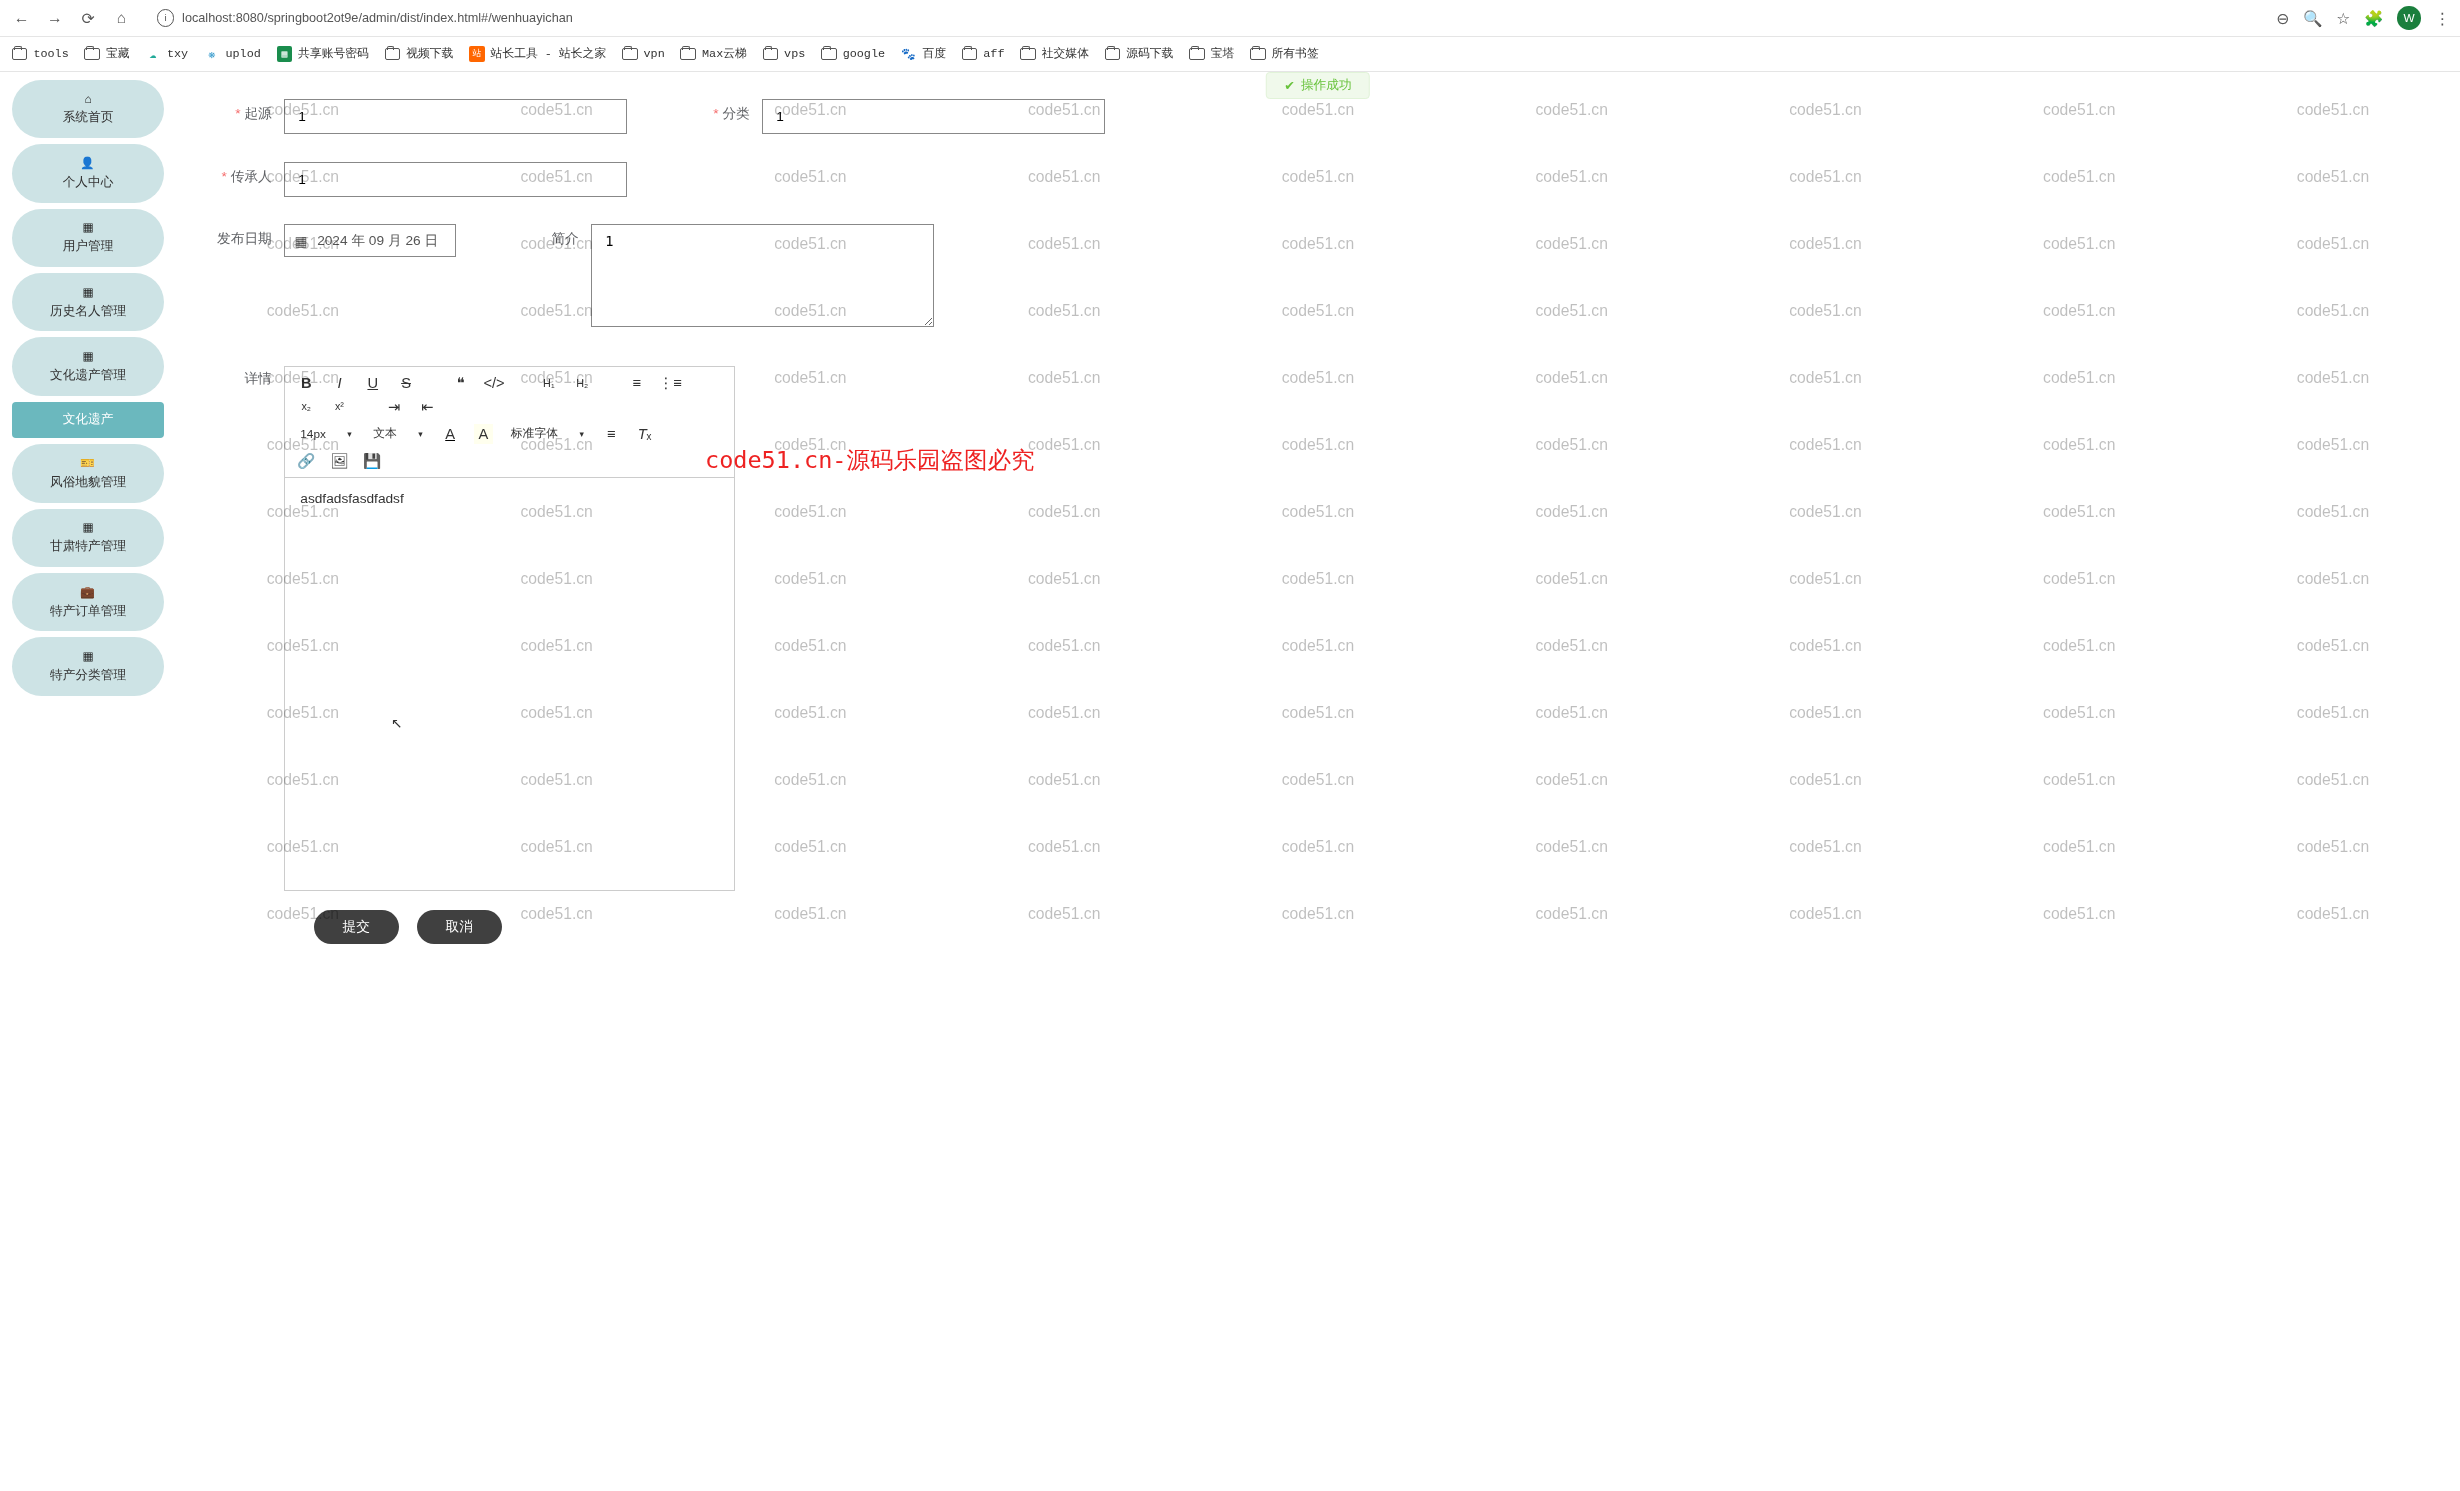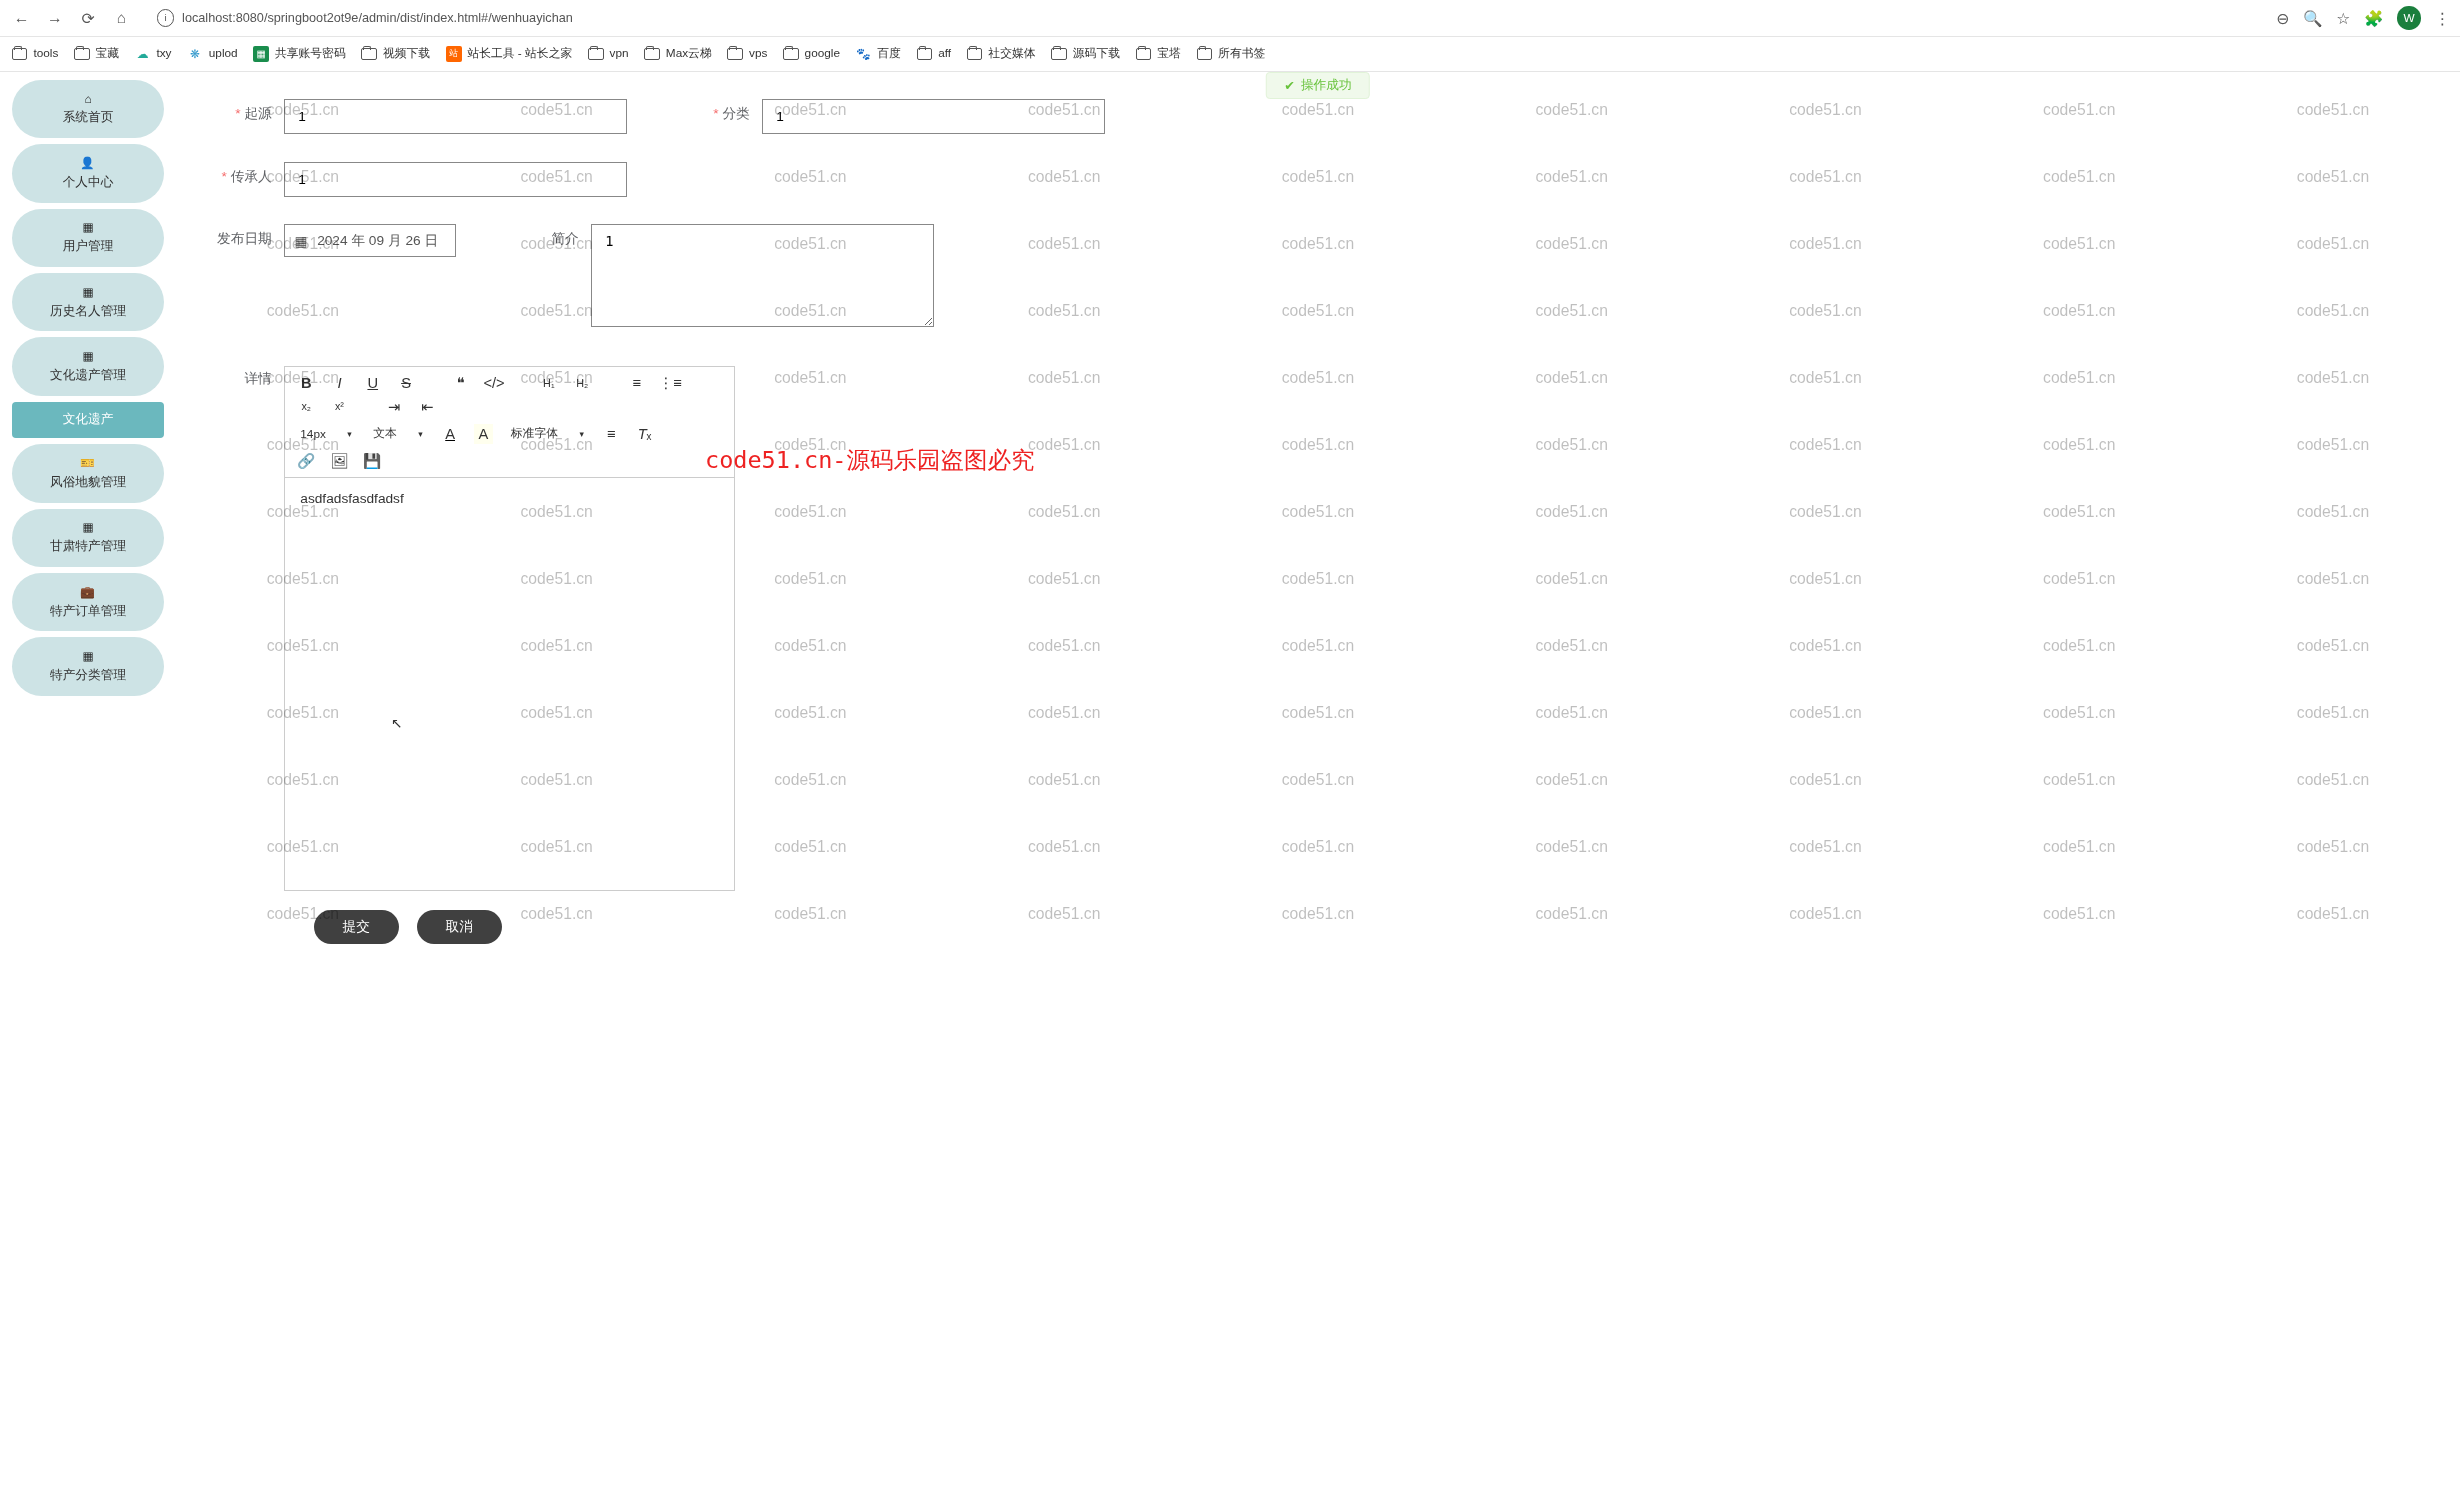--- a/index.html
+++ b/index.html
@@ -9,21 +9,21 @@
 .browser-top { height: 37px; display: flex; align-items: center; padding: 0 9.8px; border-bottom: 1px solid #e5e5e5; gap: 9.8px; }
 .nav-btn { width: 23.5px; height: 23.5px; display: flex; align-items: center; justify-content: center; color: #555; cursor: pointer; font-size: 15.7px; }
 .url-bar { flex: 1; display: flex; align-items: center; height: 27.4px; border-radius: 13.7px; padding: 0 13.7px; gap: 7.8px; color: #555; }
 .url-info { width: 17.6px; height: 17.6px; border: 1.5px solid #555; border-radius: 50%; display: flex; align-items: center; justify-content: center; font-size: 9.8px; }
 .url-text { font-size: 12.7px; }
 .top-right { display: flex; align-items: center; gap: 13.7px; }
 .top-icon { color: #555; font-size: 15.7px; }
 .avatar { width: 23.5px; height: 23.5px; background: #1b7f3d; border-radius: 50%; color: #fff; display: flex; align-items: center; justify-content: center; font-size: 11.8px; }
 
 .bookmarks-bar { height: 35px; display: flex; align-items: center; padding: 0 11.8px; gap: 15.7px; border-bottom: 1px solid #e5e5e5; }
-.bookmark { display: flex; align-items: flex-start; gap: 5.9px; font-size: 11.8px; color: #333; }
+.bookmark { display: flex; align-items: center; gap: 5.9px; font-size: 11.8px; color: #333; font-family: Liberation Mono, monospace; }
 .bk-icon { width: 15.7px; height: 15.7px; display: inline-flex; align-items: center; justify-content: center; }
 .folder-ic { width: 15.7px; height: 11.8px; border: 1.4px solid #555; border-radius: 2px; position: relative; }
 .folder-ic::before { content: ""; position: absolute; top: -2.9px; left: 1px; width: 5.9px; height: 2.9px; border: 1.4px solid #555; border-bottom: none; border-radius: 2px 2px 0 0; }
 
 
 .app { display: flex; height: calc(100vh - 73px); position: relative; }
 .sidebar { width: 176px; padding: 7.8px 11.8px 19.6px; display: flex; flex-direction: column; gap: 5.9px; background: #fff; }
 .side-item { border-radius: 35px; background: #cde3e5; color: #333; display: flex; flex-direction: column; align-items: center; justify-content: center; padding: 11.8px 5.9px; gap: 3.9px; cursor: pointer; font-size: 12.7px; }
 .side-item.active { background: #6bb8be; color: #fff; border-radius: 3.9px; padding: 9.8px 5.9px; }
 .side-ic { font-size: 11.8px; color: #222; }

